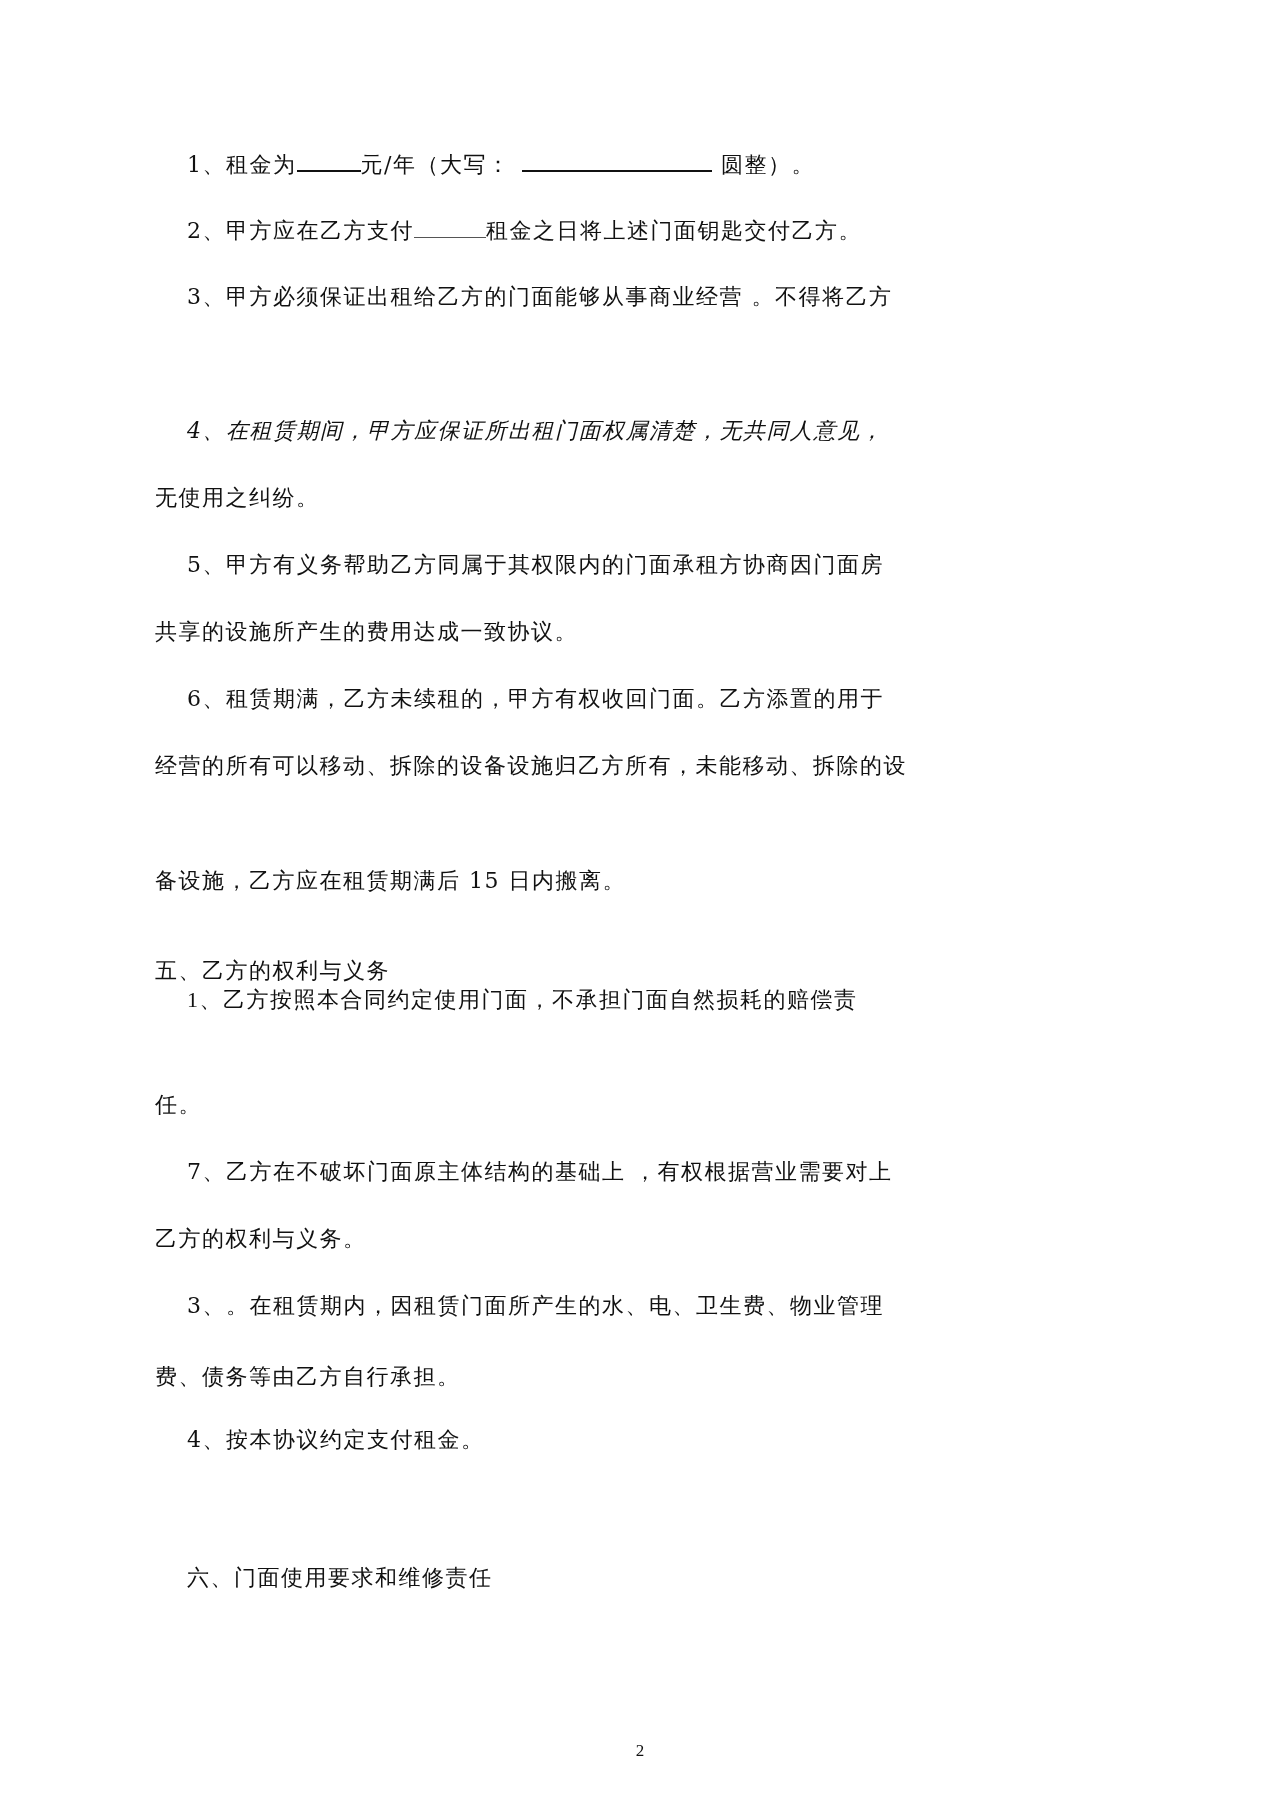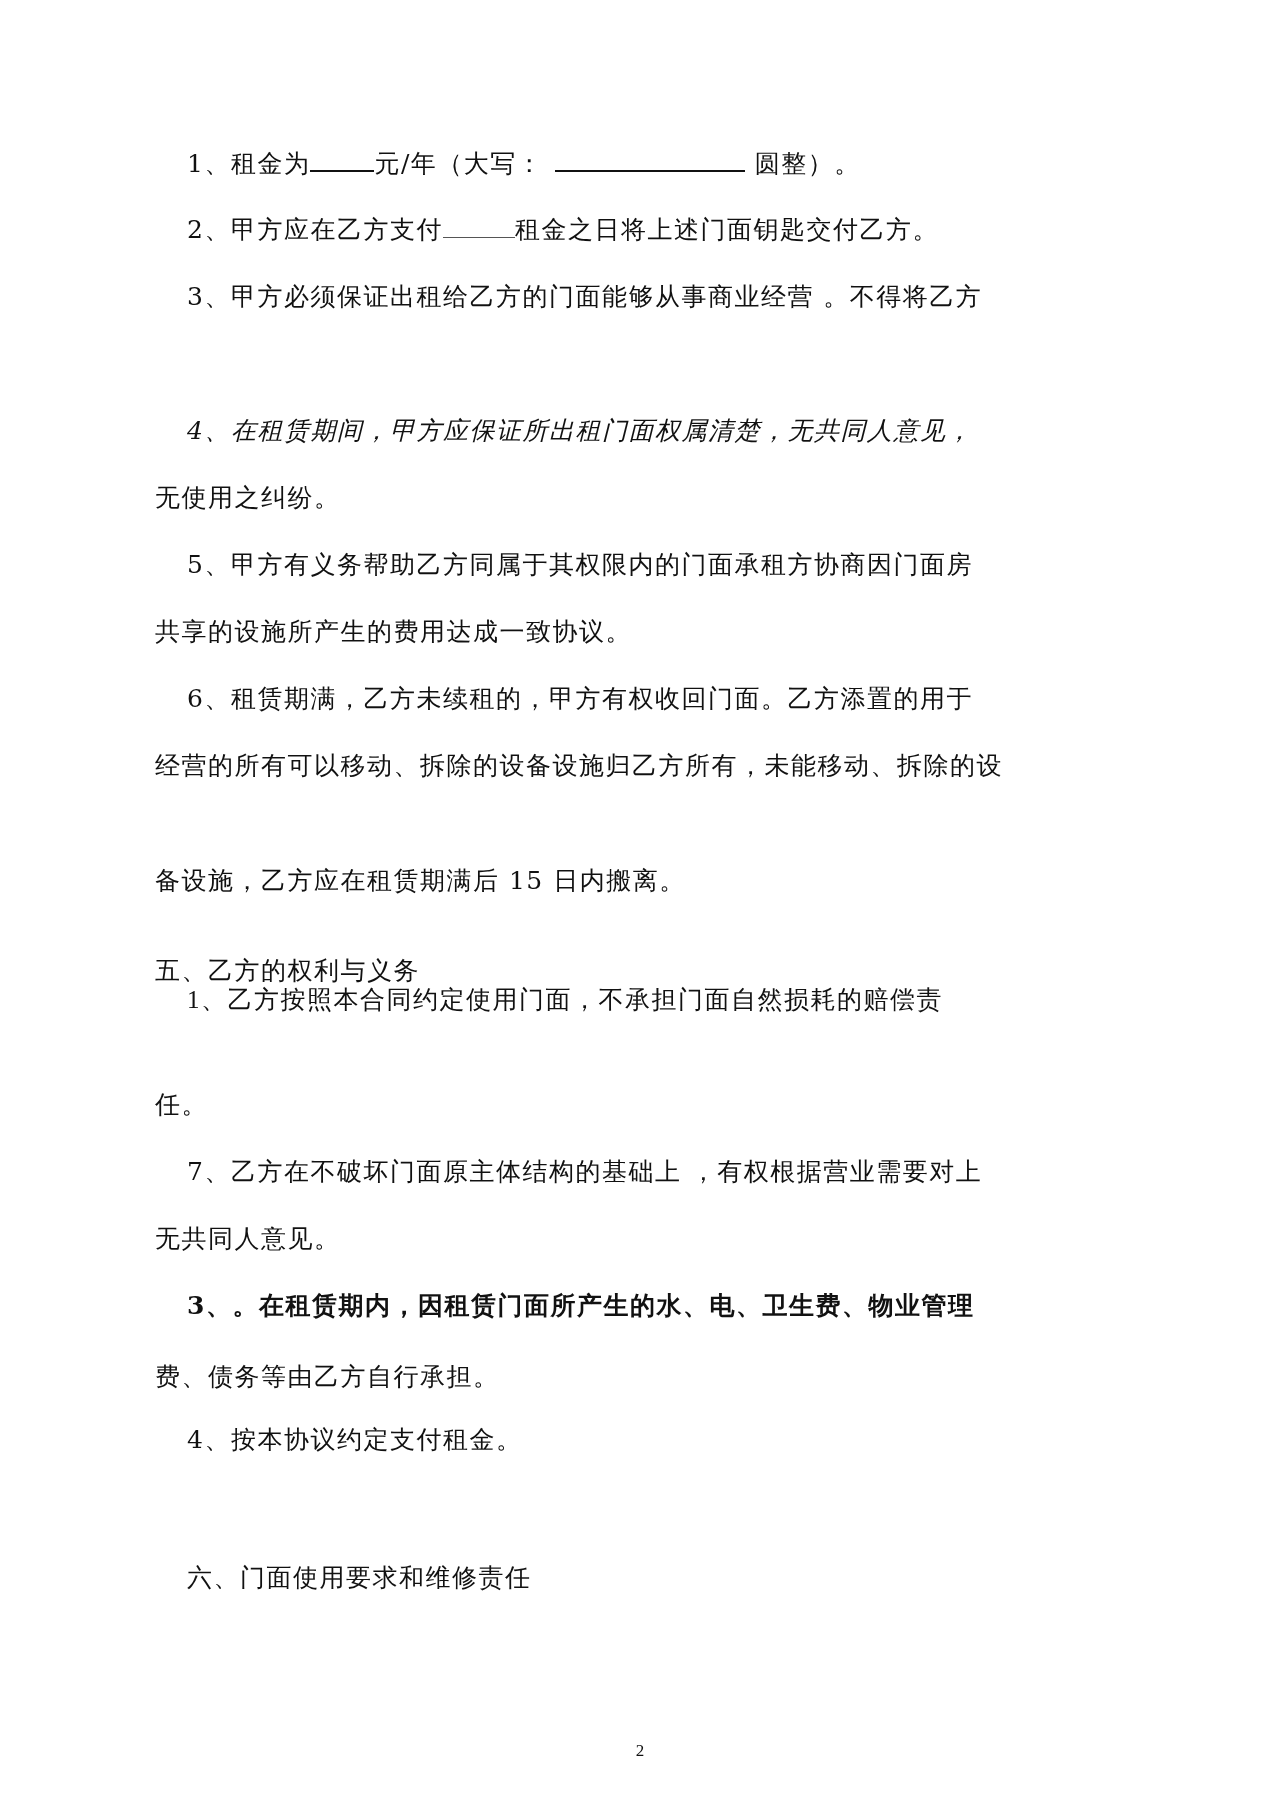--- a/index.html
+++ b/index.html
@@ -1,19 +1,19 @@
 <!DOCTYPE html>
 <html><head>
 <meta charset="utf-8">
 <style>
   html, body { margin: 0; padding: 0; background: #ffffff; }
   body { width: 1280px; height: 1809px; position: relative; overflow: hidden;
          font-family: "DejaVu Serif", "Liberation Serif", serif; color: #111; }
   .page { position: absolute; left: 0; top: 0; width: 1280px; height: 1809px; background: #fff; }
-  .line { position: absolute; left: 155px; white-space: nowrap; font-size: 25px; line-height: 34px;
+  .line { position: absolute; left: 155px; white-space: nowrap; font-size: 22px; line-height: 34px;
           letter-spacing: 1.5px; text-align: right; }
   .indent { left: 187px; }
   .blank { display: inline-block; border-bottom: 2px solid #111; height: 24px; vertical-align: baseline; }
   .blank.light { border-bottom: 1px solid #555; }
   .pagenum { position: absolute; top: 1741px; left: 0; width: 1280px; text-align: center;
              font-family: "Liberation Serif", serif; font-size: 17px; }
 </style>
 </head>
 <body>
 
@@ -38,23 +38,23 @@
   <div class="line indent" style="top:682px;">6、租赁期满，乙方未续租的，甲方有权收回门面。乙方添置的用于</div>
   <div class="line" style="top:749px;">经营的所有可以移动、拆除的设备设施归乙方所有，未能移动、拆除的设</div>
   <div class="line" style="top:816px;margin-top:48px;">备设施，乙方应在租赁期满后 15 日内搬离。</div>
 
   <div class="line" style="top:954px;">五、乙方的权利与义务</div>
 
   <div class="line indent" style="top:983px;font-family:Liberation Serif, serif;">1、乙方按照本合同约定使用门面，不承担门面自然损耗的赔偿责</div>
   <div class="line" style="top:1088px;">任。</div>
 
   <div class="line indent" style="top:1155px;">7、乙方在不破坏门面原主体结构的基础上 ，有权根据营业需要对上</div>
-  <div class="line" style="top:1222px;">无共同人意见。</div>
+  <div class="line" style="top:1222px;">乙方的权利与义务。</div>
 
-  <div class="line indent" style="top:1289px;font-weight:bold;">3、。在租赁期内，因租赁门面所产生的水、电、卫生费、物业管理</div>
+  <div class="line indent" style="top:1289px;">3、。在租赁期内，因租赁门面所产生的水、电、卫生费、物业管理</div>
   <div class="line" style="top:1360px;">费、债务等由乙方自行承担。</div>
 
   <div class="line indent" style="top:1423px;">4、按本协议约定支付租金。</div>
 
   <div class="line indent" style="top:1561px;">六、门面使用要求和维修责任</div>
 
   <div class="pagenum">2</div>
 </div>
 
 </body></html>

